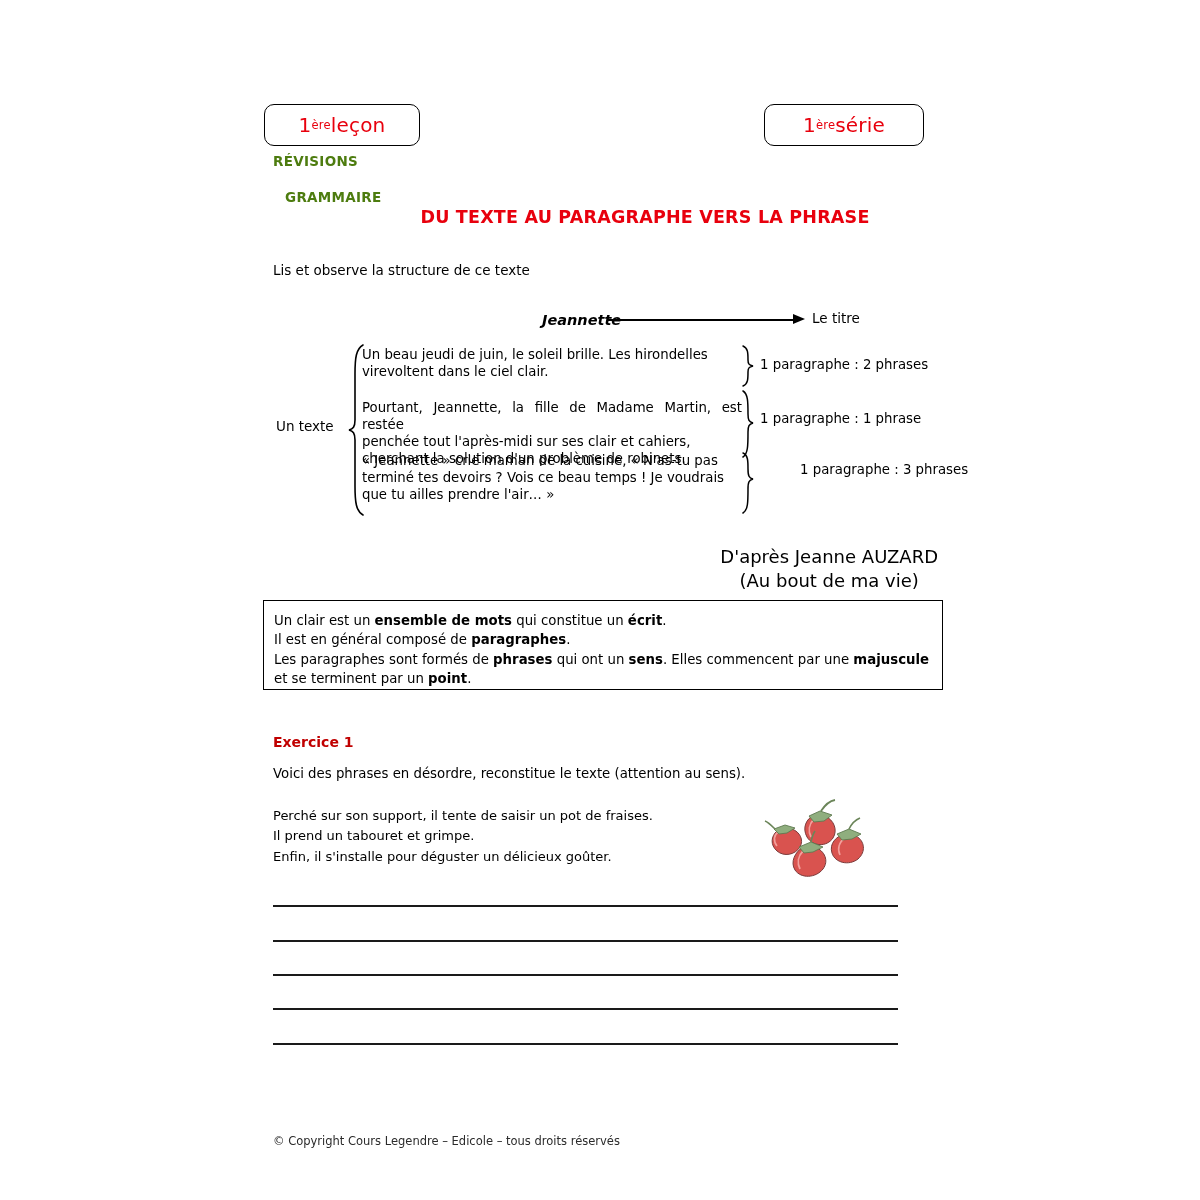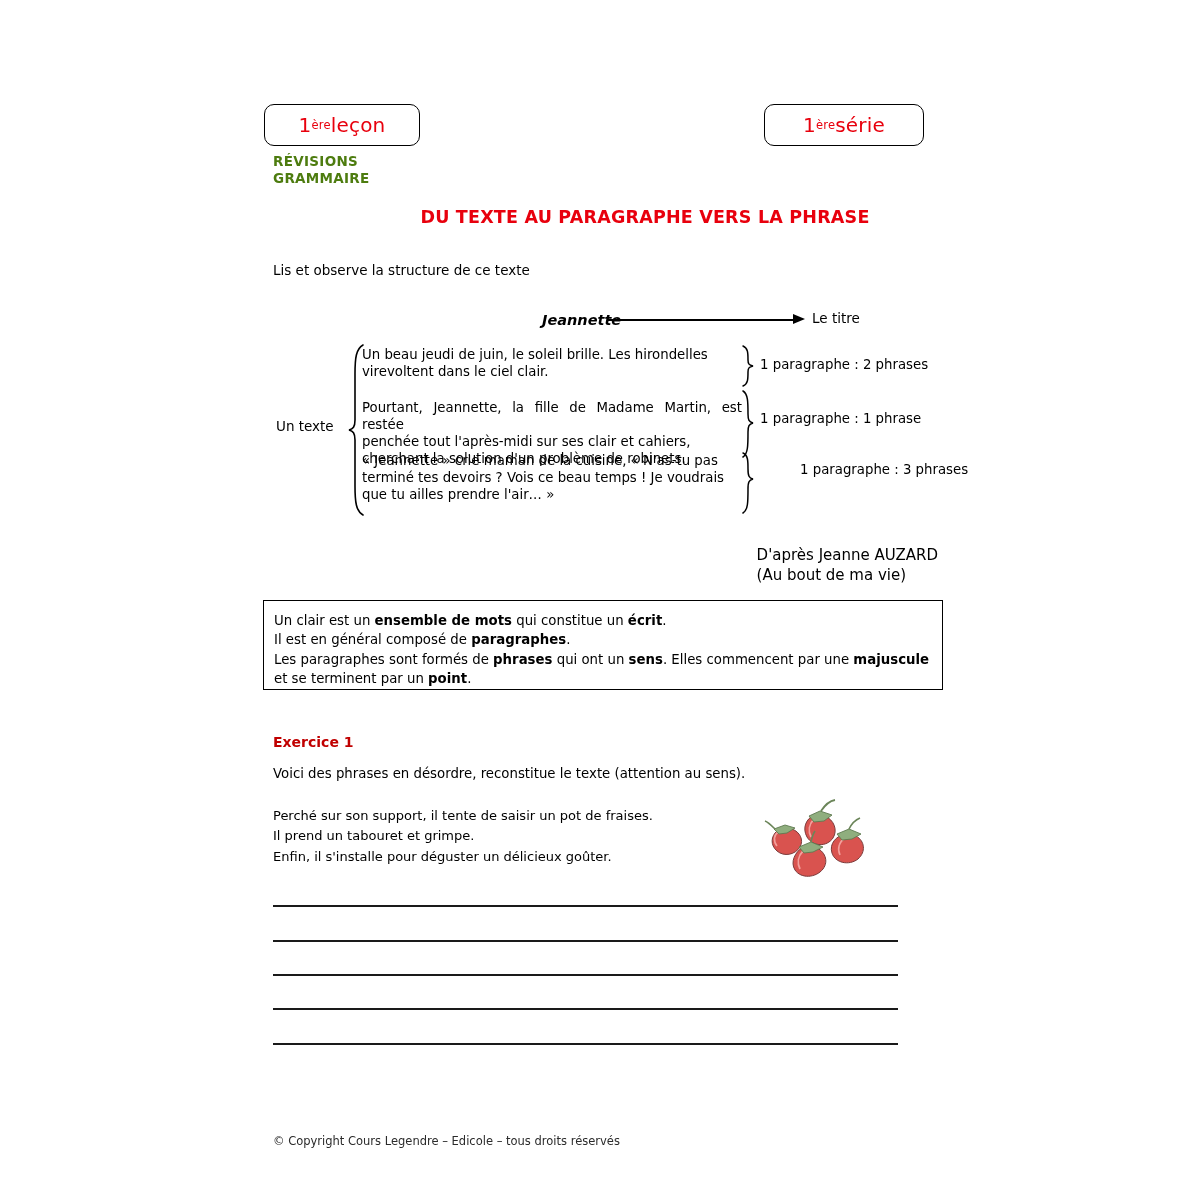--- a/index.html
+++ b/index.html
@@ -38,21 +38,21 @@
 
   .sub-head {
     position: absolute;
     left: 273px;
     color: #4d7c0f;
     font-weight: bold;
     font-size: 13.5px;
     letter-spacing: .3px;
   }
   .sub-revisions { top: 153px; }
-  .sub-grammaire { top: 170px; }
+  .sub-grammaire { top: 189px; margin-left: 12px; }
 
   .main-title {
     position: absolute;
     left: 0; right: 0;
     top: 207px;
     text-align: center;
     padding-left: 90px;
     color: #e8000d;
     font-weight: bold;
     font-size: 17.5px;
@@ -153,22 +153,22 @@
     left: 760px;
     font-size: 13.3px;
   }
   .rl-1 { top: 357px; }
   .rl-2 { top: 411px; }
   .rl-3 { top: 462px; margin-left: 40px; }
 
   .credit {
     position: absolute;
     right: 262px;
-    text-align: left;
-    font-size: 15px;
+    text-align: center;
+    font-size: 18px;
     line-height: 1.35;
   }
   .credit { top: 545px; }
 
   
   .rule-box {
     position: absolute;
     left: 263px;
     top: 600px;
     width: 680px;

